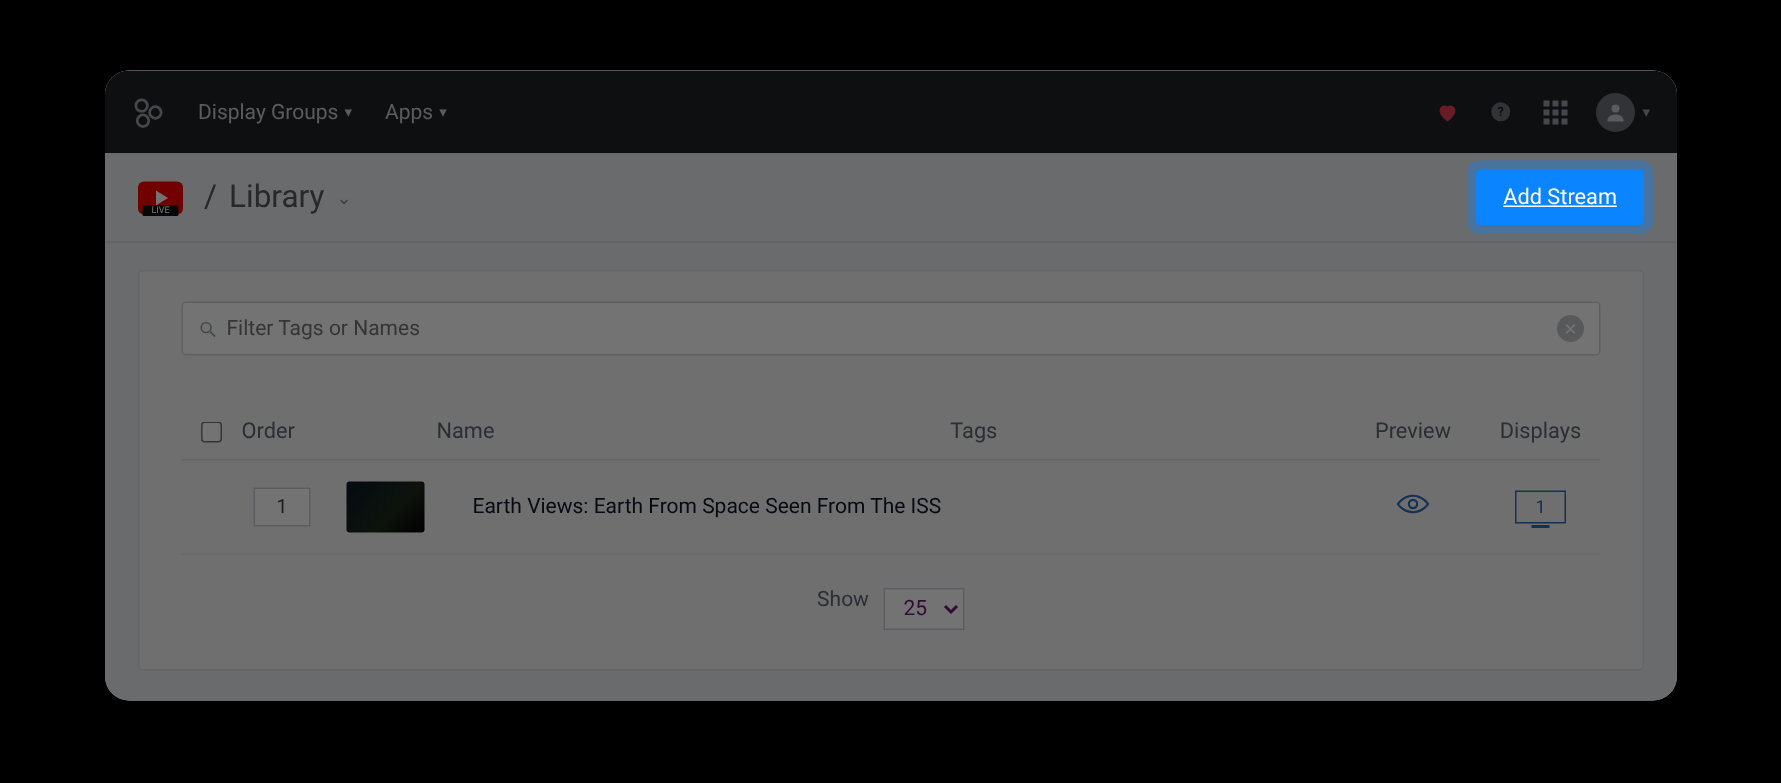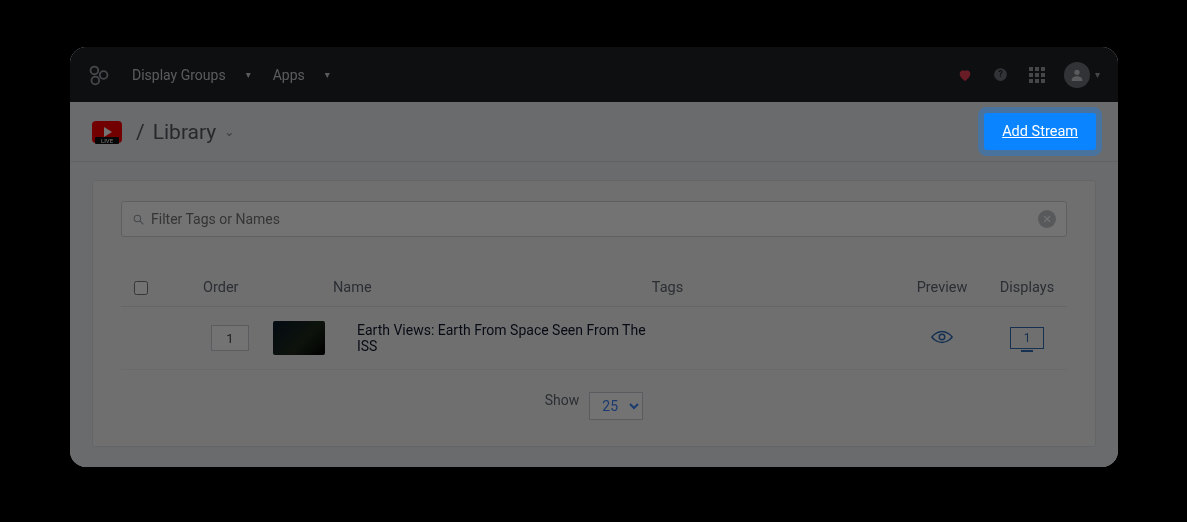--- a/index.html
+++ b/index.html
@@ -24,21 +24,21 @@
     height: 55px;
     background: #1e2227;
     display: flex; align-items: center;
     padding: 0 18px;
     gap: 22px;
     color: #9aa0a6;
     font-size: 14px;
   }
   .logo { width: 22px; height: 22px; display:flex; align-items:center; justify-content:center; }
   .logo svg { width:22px; height:22px; }
-  .navlink { display:flex; align-items:center; gap:20px; cursor:pointer; color:#c6c9cc; }
+  .navlink { display:flex; align-items:center; gap:4px; cursor:pointer; color:#c6c9cc; }
   .navlink .chev { font-size:10px; }
   .topbar-right { margin-left:auto; display:flex; align-items:center; gap:18px; }
   .icon-btn { width:18px; height:18px; display:flex; align-items:center; justify-content:center; color:#9aa0a6; }
   .heart { color:#e53e55; }
   .apps-grid { display:grid; grid-template-columns:repeat(3,4px); grid-auto-rows:4px; gap:2px; }
   .apps-grid span{ background:#9aa0a6; width:4px; height:4px; }
   .avatar { width:26px; height:26px; border-radius:50%; background:#6d7278; display:flex; align-items:center; justify-content:center; }
   .avatar svg{ width:16px; height:16px; fill:#c6c9cc; }
   .avatar-wrap{ display:flex; align-items:center; gap:5px; }
   .avatar-chev{ font-size:10px; color:#9aa0a6;}
@@ -89,21 +89,21 @@
   .search-wrap .clear{ width:18px; height:18px; border-radius:50%; background:#c2c6cb; display:flex; align-items:center; justify-content:center; color:#fff; font-size:11px;}
 
   .tbl-head{
     display:flex; align-items:center;
     margin-top:42px; padding-bottom:10px;
     border-bottom:1px solid #dcdfe3;
     color:#5f6671; font-size:14.5px;
   }
   .col-check{ width:40px; display:flex; justify-content:center;}
   .col-check input{ width:14px; height:14px;}
-  .col-order{ width:130px;margin-left:42px; }
+  .col-order{ width:130px; }
   .col-name{ flex:1.3; }
   .col-tags{ flex:1; }
   .col-preview{ width:90px; text-align:center;}
   .col-displays{ width:80px; text-align:center;}
 
   .tbl-row{
     display:flex; align-items:center;
     padding:14px 0;
     border-bottom:1px solid #e7e9ec;
     font-size:14px;
@@ -112,21 +112,21 @@
   .thumb{ width:52px; height:34px; background:linear-gradient(135deg,#0a1a2a,#1e2a1a 60%,#000); border-radius:2px; margin-left:24px;}
   .row-name{ flex:1.3; color:#0f172a; padding-left:24px; }
   .row-tags{ flex:1; }
   .row-preview{ width:90px; text-align:center; color:#2f6ab3;}
   .row-preview svg{ width:22px; height:14px; fill:none; stroke:#2f6ab3; stroke-width:1.6;}
   .row-displays{ width:80px; text-align:center;}
   .disp-box{ display:inline-block; width:34px; height:22px; border:1.3px solid #2f6ab3; color:#2f6ab3; font-size:12px; line-height:20px; position:relative;}
   .disp-box::after{ content:""; position:absolute; left:10px; right:10px; bottom:-4px; height:2px; background:#2f6ab3;}
 
   .pager{ margin-top:22px; display:flex; justify-content:center; gap:10px; font-size:14px; color:#5f6671;}
-  .pager select{ border:1px solid #c9cdd2; background:#fff; color:#3b82f6; padding:4px 8px; font-size:14px;}
+  .pager select{ border:1px solid #c9cdd2; background:#fff; color:#701a75; padding:4px 8px; font-size:14px;}
 </style>
 </head>
 <body>
 
 <div class="window">
 
   <div class="topbar">
     <div class="logo">
       <svg viewBox="0 0 24 24">
           <circle cx="7" cy="7" r="4.2" fill="none" stroke="#9aa0a6" stroke-width="2"></circle>

